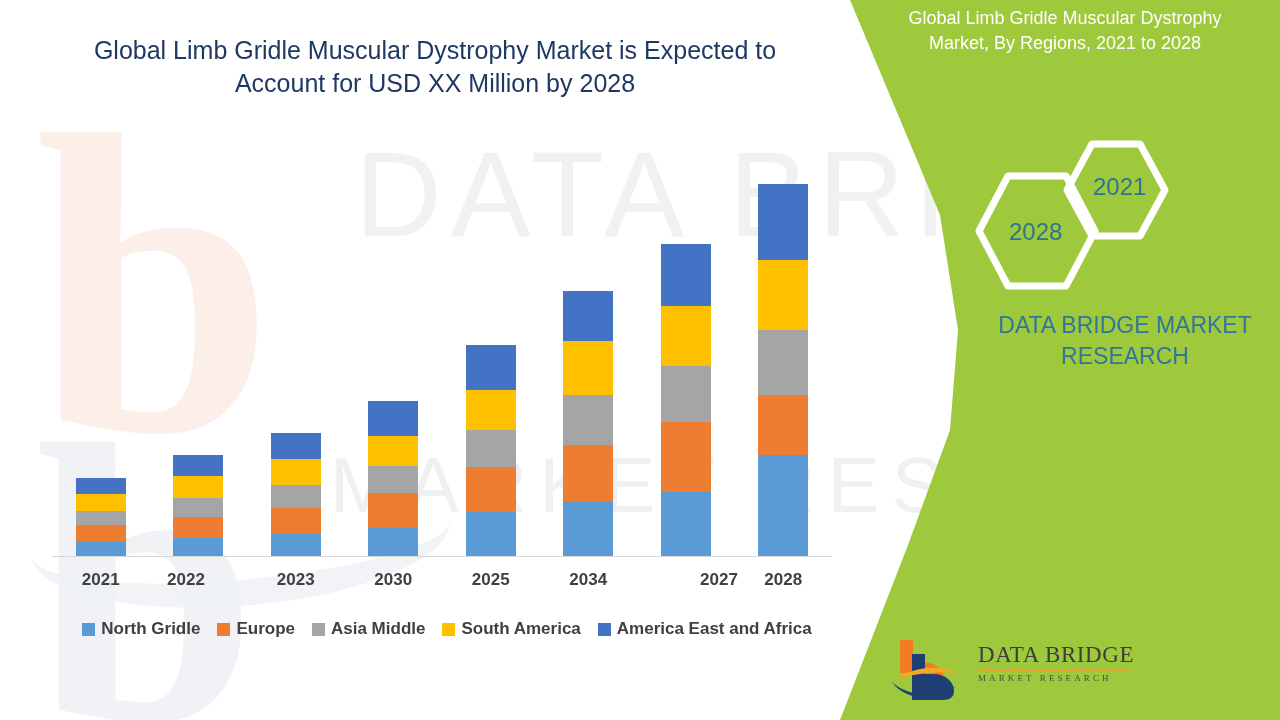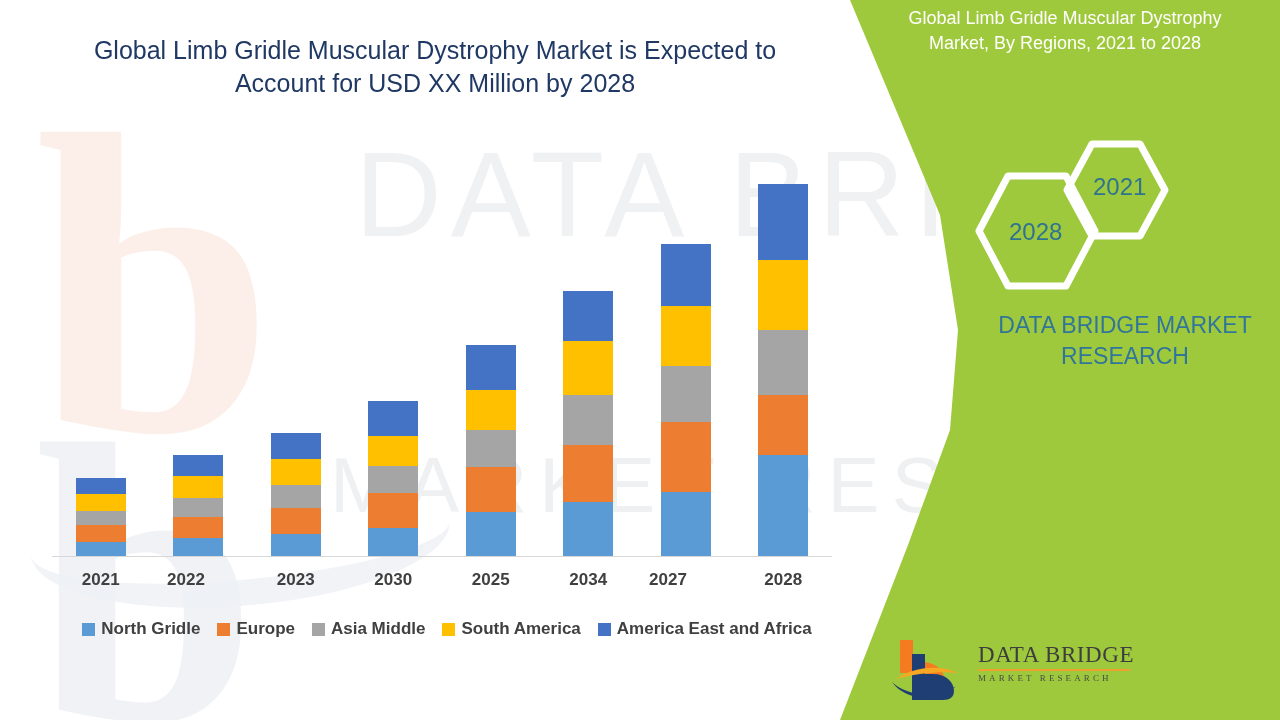--- a/index.html
+++ b/index.html
@@ -178,21 +178,21 @@
       </div>
     <div class="axis-line"></div>
 
     <div class="xlabels">
         <div class="xlabel" style="left: 3.75px;">2021</div>
         <div class="xlabel" style="left: 89px;">2022</div>
         <div class="xlabel" style="left: 198.75px;">2023</div>
         <div class="xlabel" style="left: 296.25px;">2030</div>
         <div class="xlabel" style="left: 393.75px;">2025</div>
         <div class="xlabel" style="left: 491.25px;">2034</div>
-        <div class="xlabel" style="left: 571px; text-align: center;">2027</div>
+        <div class="xlabel" style="left: 622px; text-align: center;">2027</div>
         <div class="xlabel" style="left: 686.25px;">2028</div>
       </div>
 
     <div class="legend">
         <div class="legend-item">
           <span class="legend-swatch" style="background: rgb(91, 155, 213);"></span>
           <span class="legend-label">North Gridle</span>
         </div>
         <div class="legend-item">
           <span class="legend-swatch" style="background: rgb(237, 125, 49);"></span>

